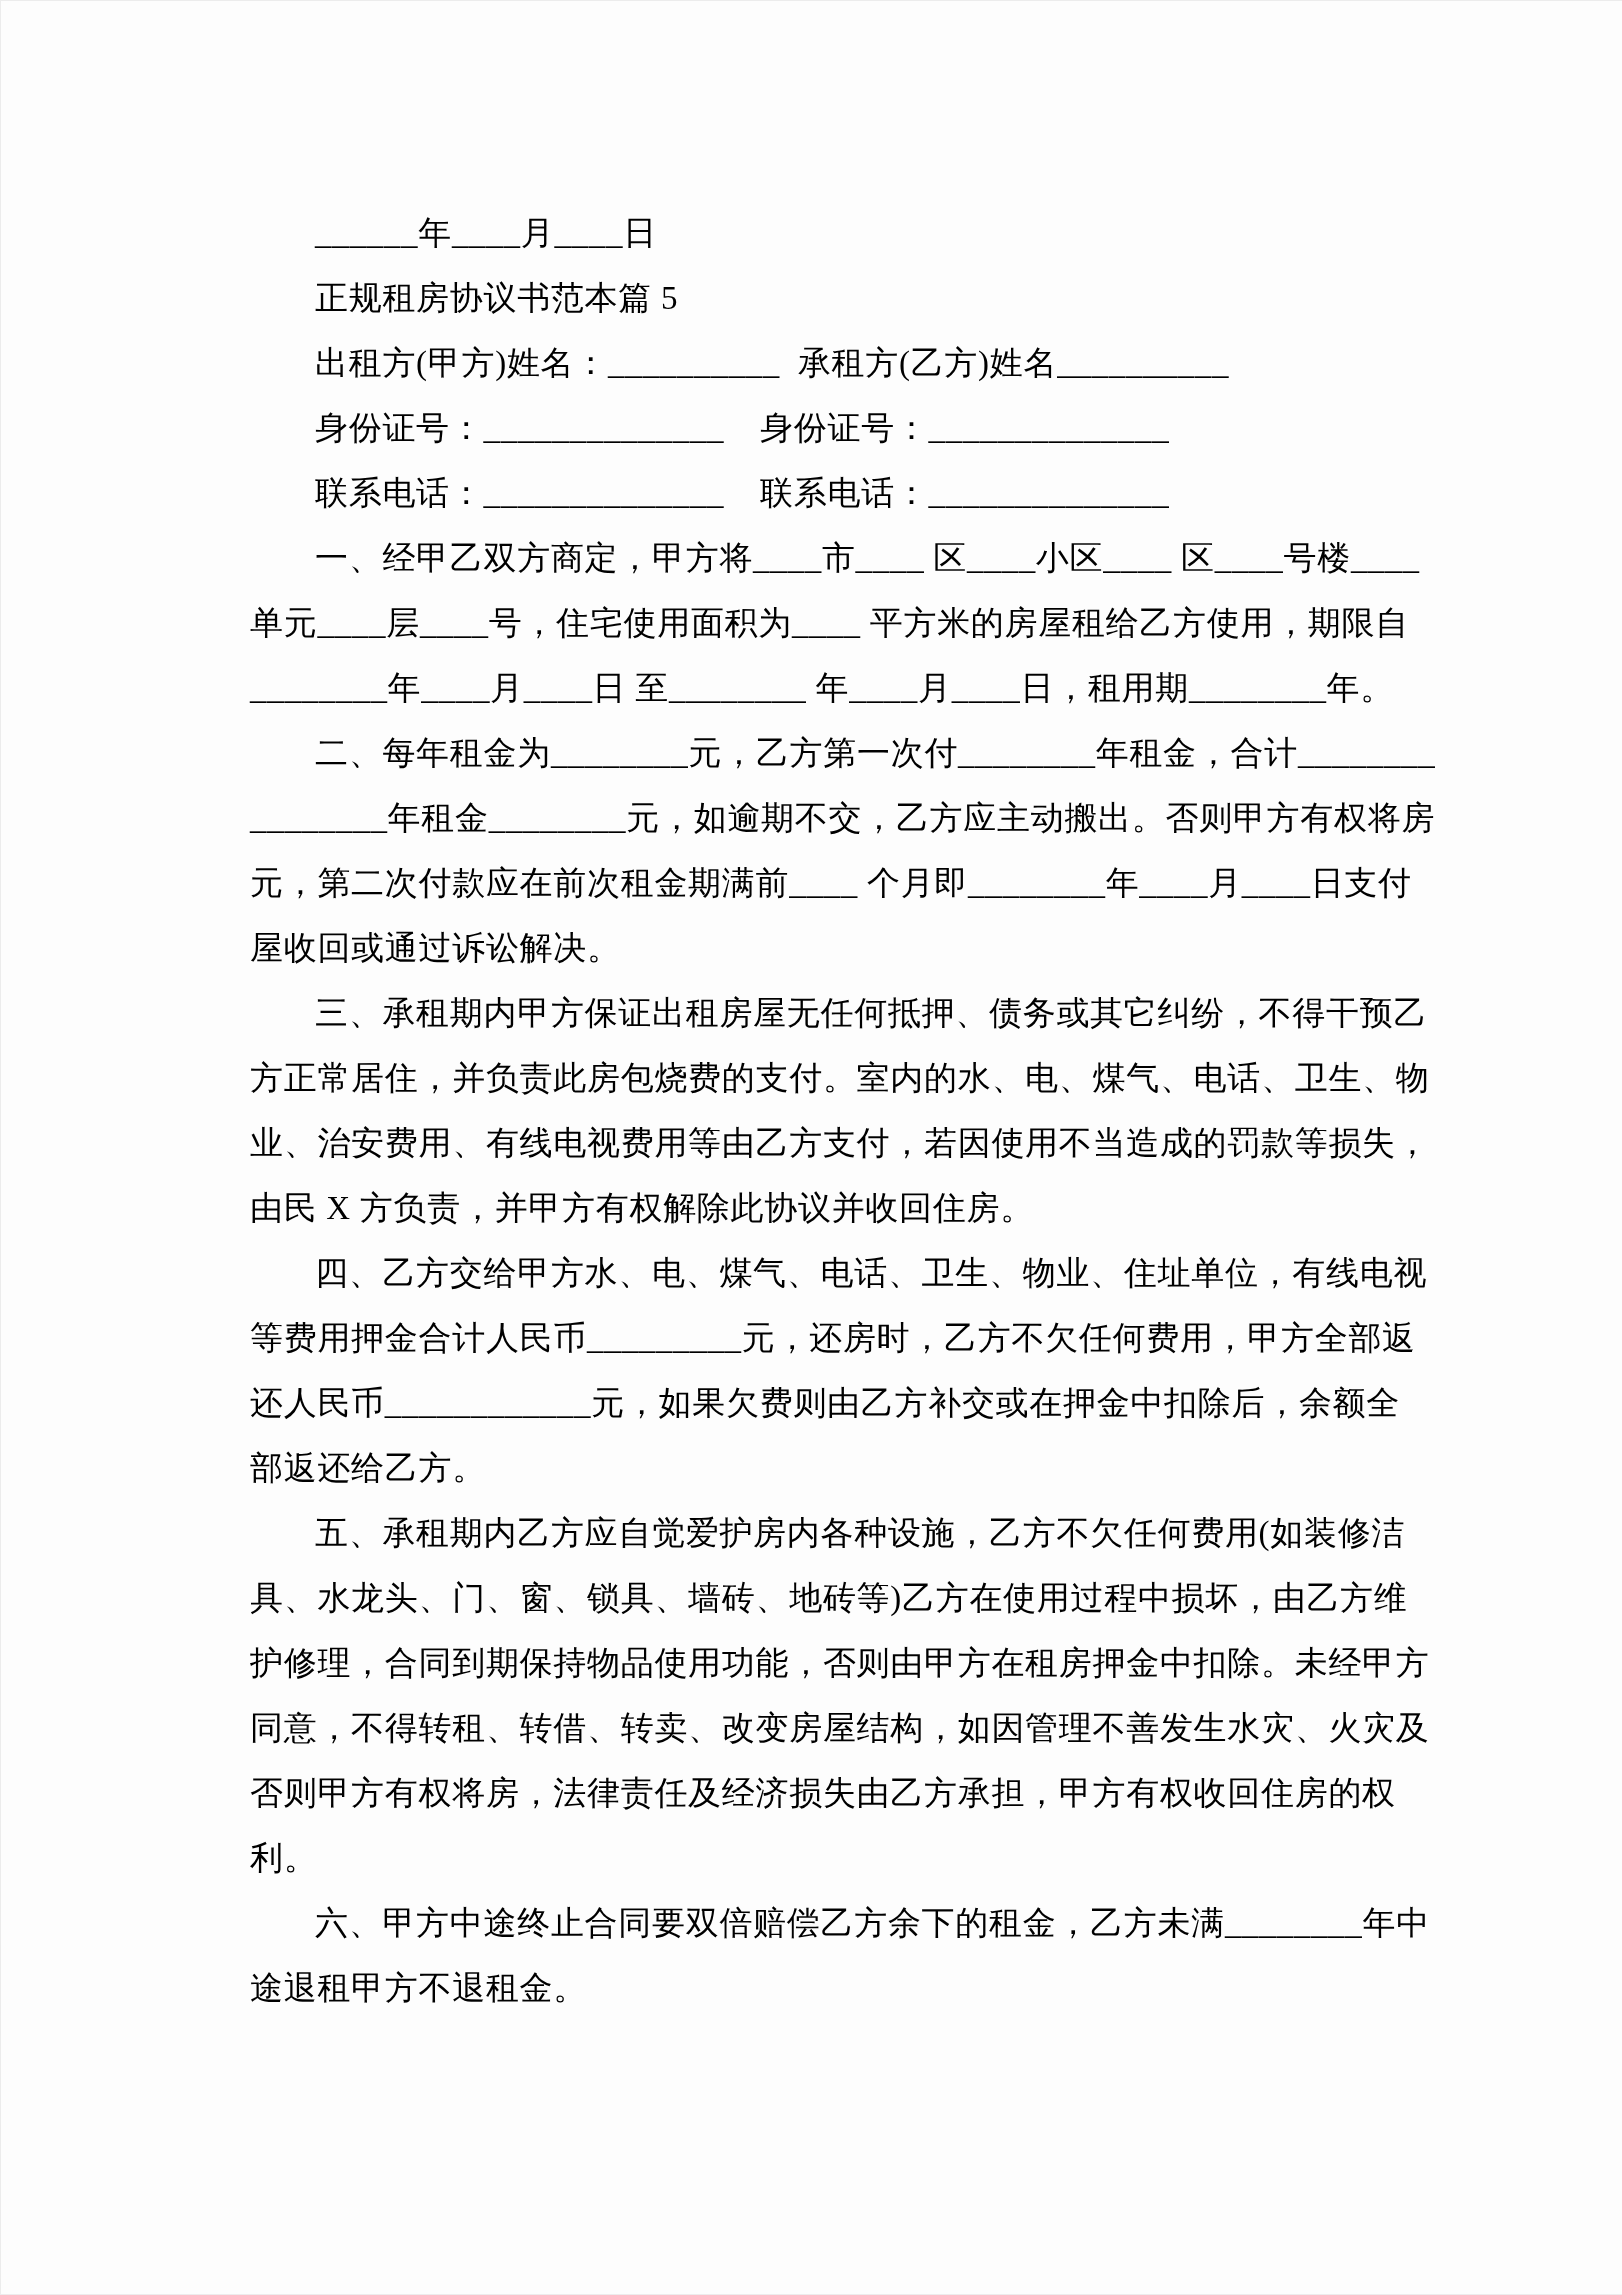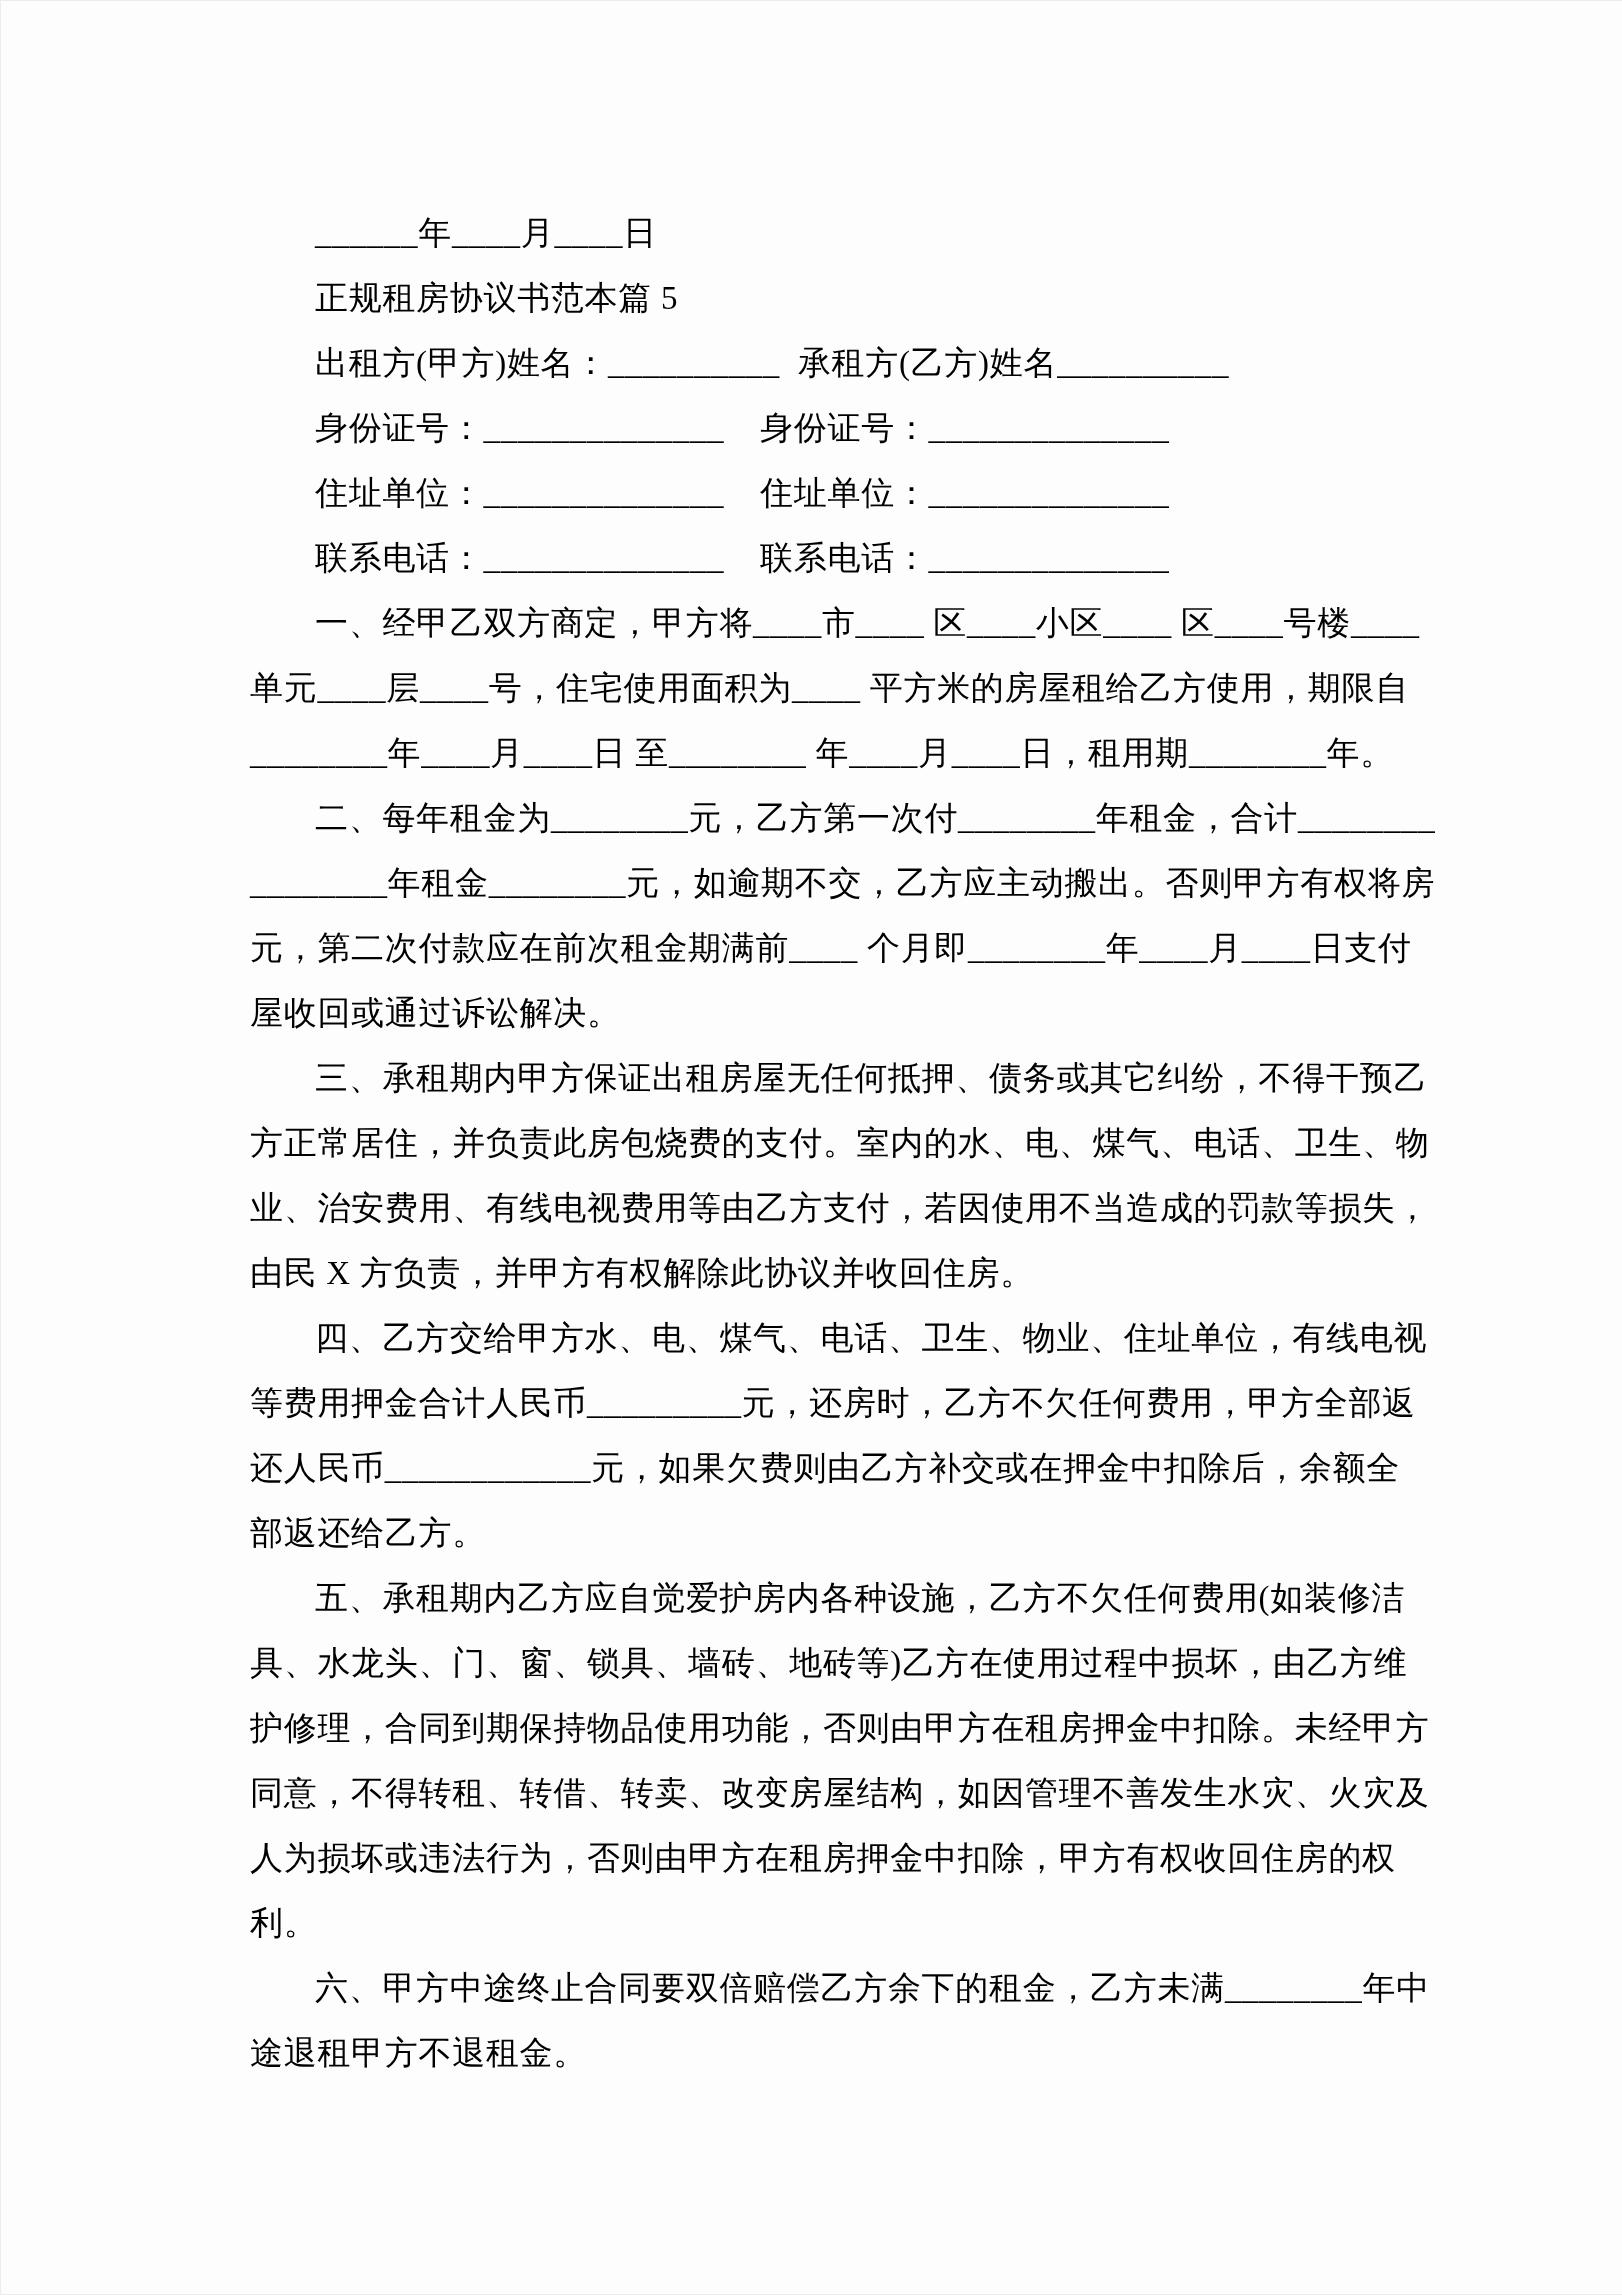--- a/index.html
+++ b/index.html
@@ -41,40 +41,39 @@
 </style>
 </head>
 <body style="background: rgb(253, 253, 253);">
 
 <div class="page">
   <div class="doc-body" id="doc-lines" style="color: rgb(0, 0, 0);">
       <div class="line indent">______年____月____日</div>
       <div class="line indent">正规租房协议书范本篇 5</div>
       <div class="line indent">出租方(甲方)姓名：__________  承租方(乙方)姓名__________</div>
       <div class="line indent">身份证号：______________    身份证号：______________</div>
-      <div class="line indent">住址单位：______________    住址单位：______________</div>
       <div class="line indent">联系电话：______________    联系电话：______________</div>
       <div class="line indent">一、经甲乙双方商定，甲方将____市____ 区____小区____ 区____号楼____</div>
       <div class="line">单元____层____号，住宅使用面积为____ 平方米的房屋租给乙方使用，期限自</div>
       <div class="line">________年____月____日 至________ 年____月____日，租用期________年。</div>
       <div class="line indent">二、每年租金为________元，乙方第一次付________年租金，合计________</div>
       <div class="line">________年租金________元，如逾期不交，乙方应主动搬出。否则甲方有权将房</div>
       <div class="line">元，第二次付款应在前次租金期满前____ 个月即________年____月____日支付</div>
       <div class="line">屋收回或通过诉讼解决。</div>
       <div class="line indent">三、承租期内甲方保证出租房屋无任何抵押、债务或其它纠纷，不得干预乙</div>
       <div class="line">方正常居住，并负责此房包烧费的支付。室内的水、电、煤气、电话、卫生、物</div>
       <div class="line">业、治安费用、有线电视费用等由乙方支付，若因使用不当造成的罚款等损失，</div>
       <div class="line">由民 X 方负责，并甲方有权解除此协议并收回住房。</div>
       <div class="line indent">四、乙方交给甲方水、电、煤气、电话、卫生、物业、住址单位，有线电视</div>
       <div class="line">等费用押金合计人民币_________元，还房时，乙方不欠任何费用，甲方全部返</div>
       <div class="line">还人民币____________元，如果欠费则由乙方补交或在押金中扣除后，余额全</div>
       <div class="line">部返还给乙方。</div>
       <div class="line indent">五、承租期内乙方应自觉爱护房内各种设施，乙方不欠任何费用(如装修洁</div>
       <div class="line">具、水龙头、门、窗、锁具、墙砖、地砖等)乙方在使用过程中损坏，由乙方维</div>
       <div class="line">护修理，合同到期保持物品使用功能，否则由甲方在租房押金中扣除。未经甲方</div>
       <div class="line">同意，不得转租、转借、转卖、改变房屋结构，如因管理不善发生水灾、火灾及</div>
-      <div class="line">人为损坏或违法行为，否则由甲方在租房押金中扣除，甲方有权收回住房的权</div>
+      <div class="line">否则甲方有权将房，法律责任及经济损失由乙方承担，甲方有权收回住房的权</div>
       <div class="line">利。</div>
       <div class="line indent">六、甲方中途终止合同要双倍赔偿乙方余下的租金，乙方未满________年中</div>
       <div class="line">途退租甲方不退租金。</div>
     </div>
 </div>
 
 
 </body></html>

